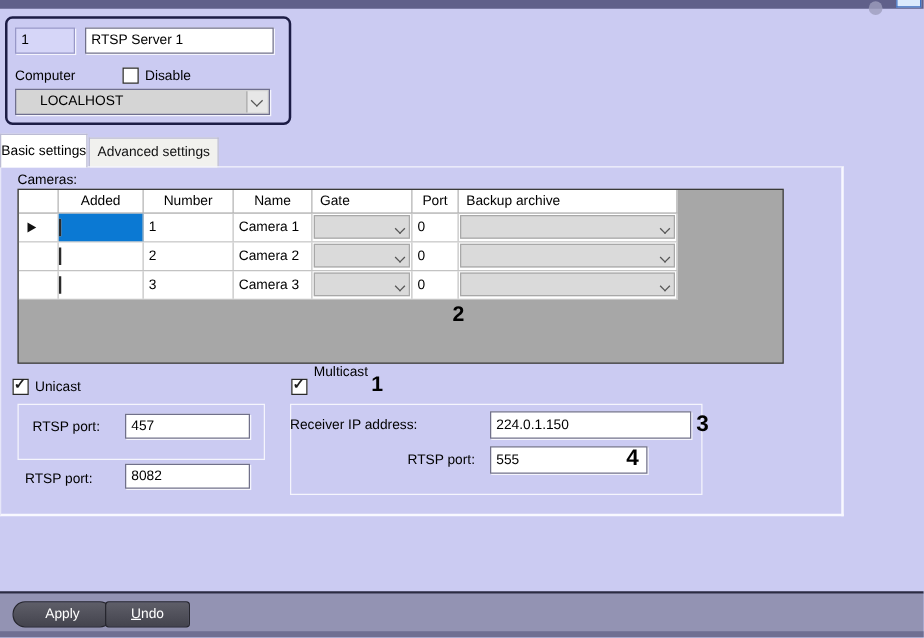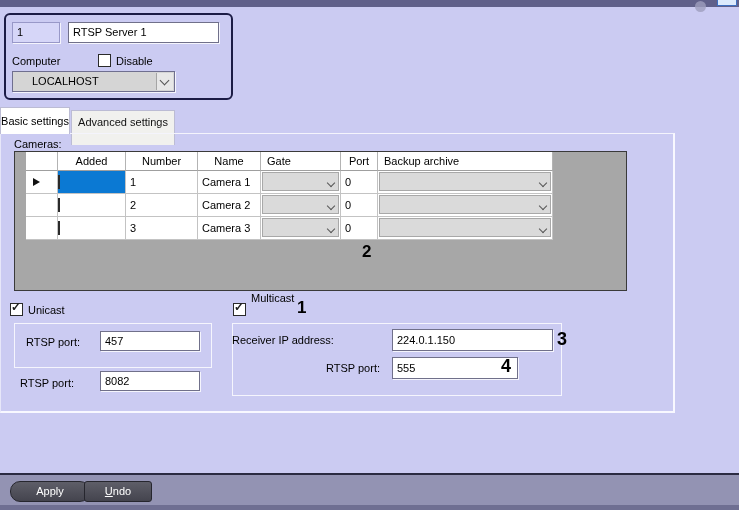--- a/index.html
+++ b/index.html
@@ -33,21 +33,21 @@
 
   
   .tab { border:1px solid #bcbcd4; border-bottom:none; text-align:center; }
   .tab.active { background:#fff; z-index:3; line-height:26px; }
   .tab.inactive { background:#f1f1ee; z-index:1; line-height:22px; color:#111; }
   .tabpage { left:0; top:133px; width:675px; height:280px;
     border-top:1px solid #f4f4fc; border-right:2px solid #f8f8ff; border-bottom:2px solid #f8f8ff; border-left:1px solid rgba(255,255,255,.55); z-index:2; }
 
   
   .grid { left:14px; top:151px; width:613px; height:140px; background:#a7a7a7; border:1px solid #3a3a3a; overflow:hidden; }
-  .hrow, .drow { position:absolute; left:11px; width:527px; display:flex; background:#fff; }
+  .hrow, .drow { position:absolute; left:0; width:527px; display:flex; background:#fff; }
   .hrow { top:0; height:19px; }
   .drow { height:23px; border-bottom:1px solid #c3c3c3; }
   .hcell { height:100%; border-right:1px solid #b3b3b3; border-bottom:1px solid #9f9f9f; line-height:18px; text-align:center; overflow:hidden; white-space:nowrap; }
   .dcell { height:100%; border-right:1px solid #c3c3c3; position:relative; line-height:22px; overflow:hidden; white-space:nowrap; }
   .hcell.hl, .dcell.tl { text-align:left; padding-left:6px; }
   .dcell.tl2 { padding-left:4px; }
   .selcell { width:32px; } .addcell { width:68px; } .numcell { width:72px; }
   .namecell { width:63px; } .gatecell { width:80px; } .portcell { width:37px; } .bkcell { width:175px; }
   .addcell.sel { background:#0b79d3; }
   .rowarrow { position:absolute; left:7px; top:7px; width:0; height:0;
@@ -75,30 +75,30 @@
 <div class="abs titlebar"></div>
 <div class="abs tb-circle"></div>
 <div class="abs tb-bluebtn"></div>
 
 <div class="abs panel">
   <div class="abs field lav" style="left:6px;top:7px;width:48px;height:21px;">1</div>
   <div class="abs field" style="left:62px;top:7px;width:151px;height:21px;">RTSP Server 1</div>
   <div class="abs label" style="left:6px;top:40px;">Computer</div>
   <div class="abs cb" style="left:92px;top:39px;"></div>
   <div class="abs label" style="left:110px;top:40px;">Disable</div>
-  <div class="abs combo" style="left:6px;top:56px;width:163px;height:21px;padding-left:19px;">
+  <div class="abs combo" style="left:6px;top:56px;width:204px;height:21px;padding-left:19px;">
     <span>LOCALHOST</span>
     <span class="combo-btn">
         <span class="chev"></span>
       </span>
   </div>
 </div>
 
 <div class="abs tab active" style="left:0;top:107px;width:70px;height:27px;">Basic settings</div>
-<div class="abs tab inactive" style="left:71px;top:110px;width:104px;height:35px;">Advanced settings</div>
+<div class="abs tab inactive" style="left:71px;top:110px;width:104px;height:24px;">Advanced settings</div>
 
 <div class="abs tabpage"></div>
 
 <div class="abs label" style="left:14px;top:138px;z-index:4;">Cameras:</div>
 
 <div class="abs grid" style="z-index:4;">
   <div class="hrow">
     <div class="hcell selcell"></div>
     <div class="hcell addcell">Added</div>
     <div class="hcell numcell">Number</div>

